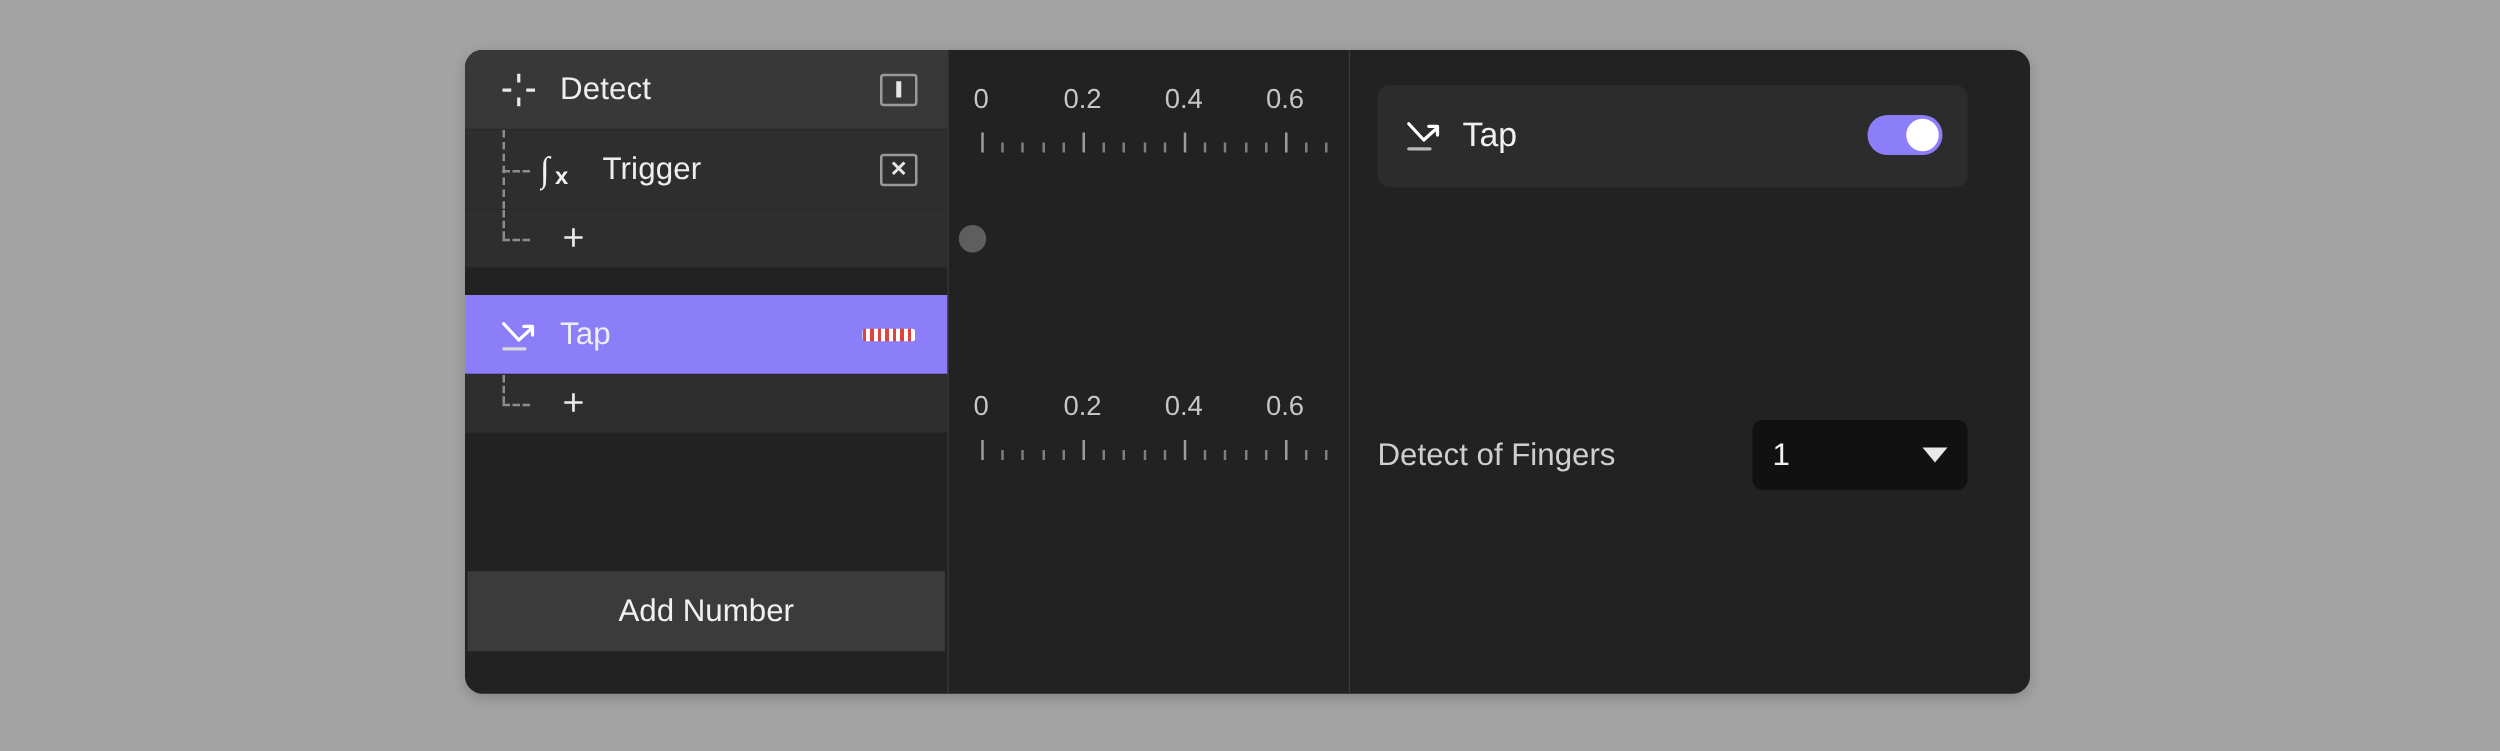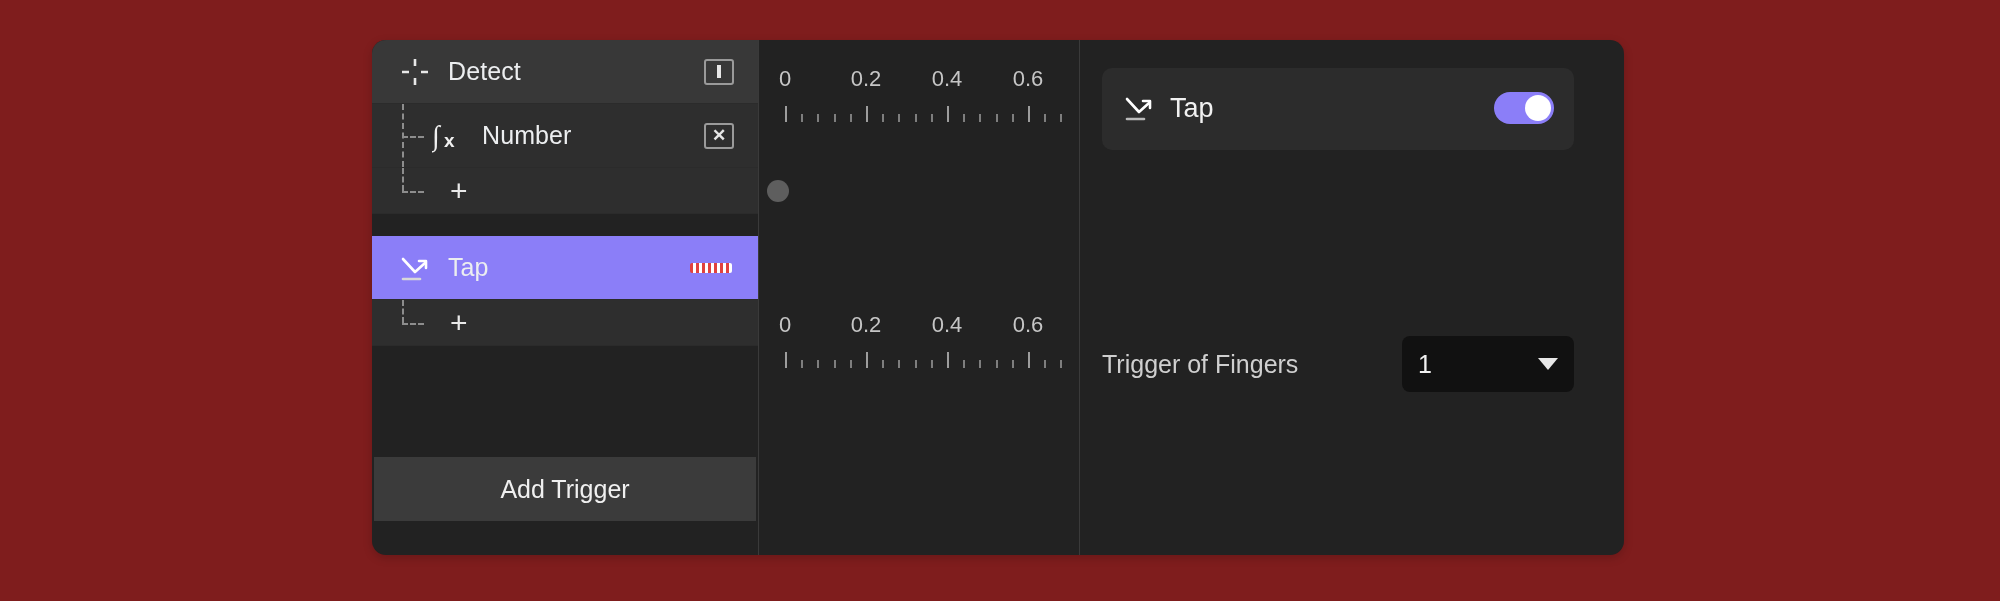--- a/index.html
+++ b/index.html
@@ -3,21 +3,21 @@
 <meta charset="utf-8">
 <style>
   * { box-sizing: border-box; margin: 0; padding: 0; }
   html, body {
     width: 2000px; height: 601px;
     background: #f3f4f7;
     font-family: "Liberation Sans", sans-serif;
     overflow: hidden;
   }
 
-  .stage { position: relative; width: 2000px; height: 601px; background: #7f1d1d; }
+  .stage { position: relative; width: 2000px; height: 601px; background: #a3a3a3; }
 
   
   .panel {
     position: absolute;
     left: 372px; top: 40px;
     width: 1252px; height: 515px;
     background: #222222;
     border-radius: 14px;
     box-shadow: 0 3px 10px rgba(0,0,0,.18);
     overflow: hidden;
@@ -179,21 +179,21 @@
           <span class="tree">
             <span class="tree-v"></span>
             <span class="tree-h"></span>
           </span>
           <span class="trk-icon" style="margin-left:34px">
             <svg class="ico" width="34" height="34" viewBox="0 0 34 34">
               <text x="0" y="26" font-family="Liberation Serif, serif" font-size="28" font-style="italic" fill="#f0f0f0">∫</text>
               <text x="12" y="28" font-family="Liberation Sans, sans-serif" font-size="19" font-weight="bold" fill="#f0f0f0">x</text>
             </svg>
           </span>
-          <span class="trk-label">Number</span>
+          <span class="trk-label">Trigger</span>
           <span class="trk-badge">
             <span class="badge-x">✕</span>
           </span>
         </div>
 
         <div class="trk addrow">
           <span class="tree">
             <span class="tree-v half"></span>
             <span class="tree-h"></span>
           </span>
@@ -216,21 +216,21 @@
 
         <div class="trk addrow">
           <span class="tree">
             <span class="tree-v half"></span>
             <span class="tree-h"></span>
           </span>
           <span class="plus-glyph" style="margin-left:52px">+</span>
         </div>
 
         <div class="add-trigger">
-          <span>Add Trigger</span>
+          <span>Add Number</span>
         </div>
       </div>
 
       <div class="col-timeline">
 
         <div class="ruler-block" style="top:26px">
           <div class="ruler-nums">
             <span style="left:4%">0</span>
             <span style="left:31%">0.2</span>
             <span style="left:58%">0.4</span>
@@ -303,21 +303,21 @@
             </span>
             <span class="prop-card-title">Tap</span>
             <span class="toggle">
               <span class="knob"></span>
             </span>
           </div>
 
         </div>
 
         <div class="fingers-row">
-          <span class="fingers-label">Trigger of Fingers</span>
+          <span class="fingers-label">Detect of Fingers</span>
           <span class="fingers-select">
             <span class="fingers-value">1</span>
             <span class="caret"></span>
           </span>
         </div>
 
       </div>
     </div>
   </div>
 </div>

